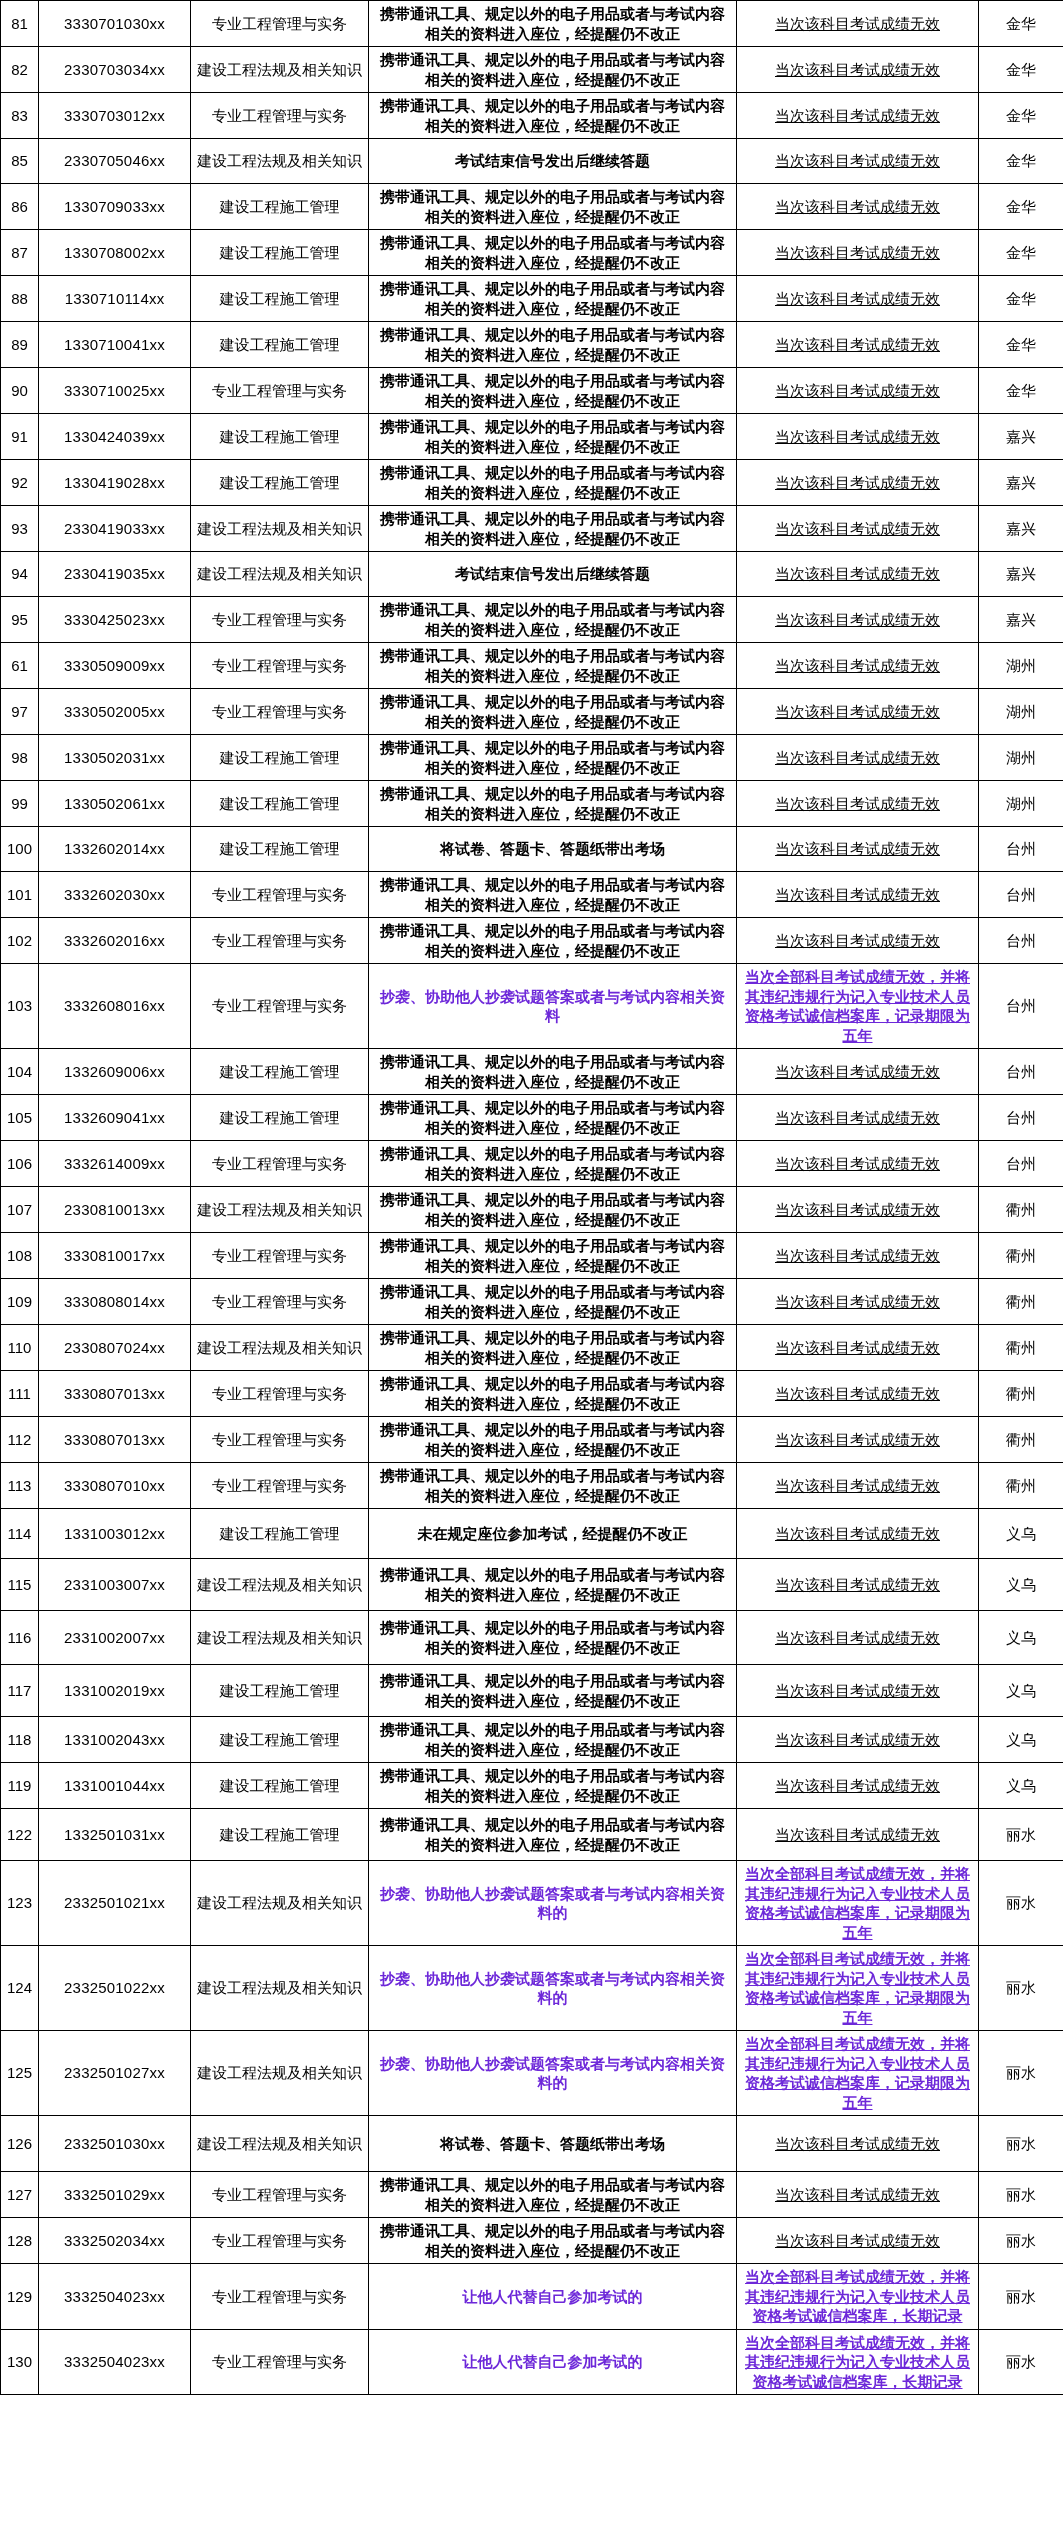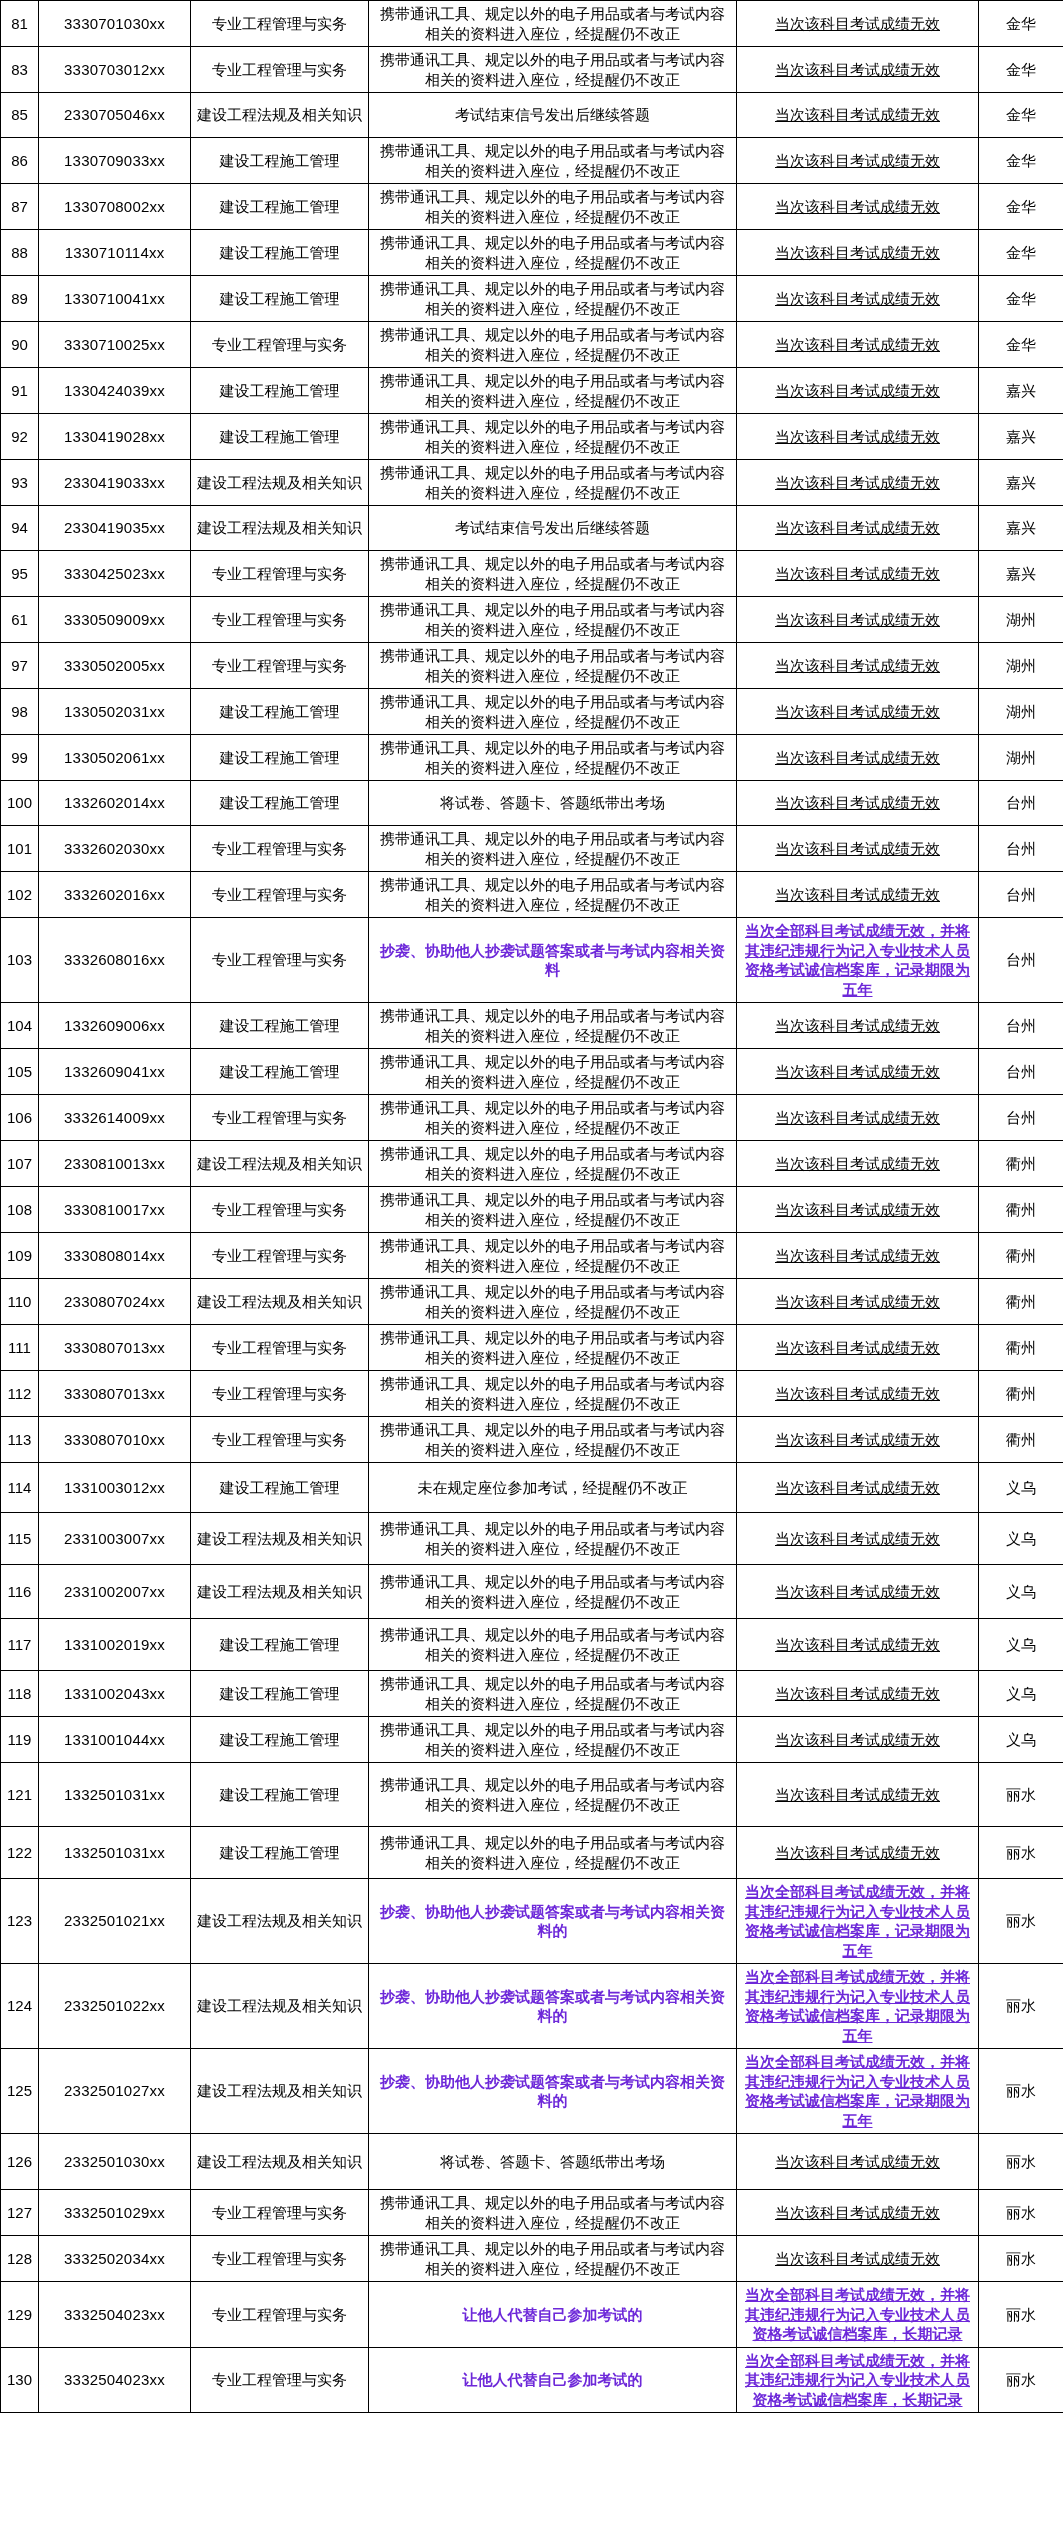--- a/index.html
+++ b/index.html
@@ -13,21 +13,21 @@
     font-size:15px;
     line-height:1.3;
     padding:3px 4px;
     height:45px;
     box-sizing:border-box;
     overflow:hidden;
     word-break:break-all;
   }
   td.col-no{font-size:14px;}
   td.col-id{letter-spacing:0.2px;}
-  td.col-violation{padding:3px 9px;}
+  td.col-violation{padding:3px 9px;font-weight:bold;}
   td.col-penalty{padding:3px 8px;text-decoration:underline;}
   td.red{color:#6d28d9;font-weight:bold;font-size:14px;line-height:1.35;}
 </style>
 </head>
 <body>
 
 <div class="page">
   <table class="viol">
     <colgroup>
       <col style="width:38px">
@@ -40,20 +40,28 @@
     <tbody>
         <tr>
           <td class="col-no">81</td>
           <td class="col-id">3330701030xx</td>
           <td class="col-subject">专业工程管理与实务</td>
           <td class="col-violation">携带通讯工具、规定以外的电子用品或者与考试内容相关的资料进入座位，经提醒仍不改正</td>
           <td class="col-penalty">当次该科目考试成绩无效</td>
           <td class="col-city">金华</td>
         </tr>
         <tr>
+          <td class="col-no">82</td>
+          <td class="col-id">2330703034xx</td>
+          <td class="col-subject">建设工程法规及相关知识</td>
+          <td class="col-violation">携带通讯工具、规定以外的电子用品或者与考试内容相关的资料进入座位，经提醒仍不改正</td>
+          <td class="col-penalty">当次该科目考试成绩无效</td>
+          <td class="col-city">金华</td>
+        </tr>
+        <tr>
           <td class="col-no">83</td>
           <td class="col-id">3330703012xx</td>
           <td class="col-subject">专业工程管理与实务</td>
           <td class="col-violation">携带通讯工具、规定以外的电子用品或者与考试内容相关的资料进入座位，经提醒仍不改正</td>
           <td class="col-penalty">当次该科目考试成绩无效</td>
           <td class="col-city">金华</td>
         </tr>
         <tr>
           <td class="col-no">85</td>
           <td class="col-id">2330705046xx</td>
@@ -326,28 +334,20 @@
           <td class="col-penalty">当次该科目考试成绩无效</td>
           <td class="col-city">义乌</td>
         </tr>
         <tr>
           <td class="col-no">119</td>
           <td class="col-id">1331001044xx</td>
           <td class="col-subject">建设工程施工管理</td>
           <td class="col-violation">携带通讯工具、规定以外的电子用品或者与考试内容相关的资料进入座位，经提醒仍不改正</td>
           <td class="col-penalty">当次该科目考试成绩无效</td>
           <td class="col-city">义乌</td>
-        </tr>
-        <tr style="height: 64px;">
-          <td class="col-no">121</td>
-          <td class="col-id">1332501031xx</td>
-          <td class="col-subject">建设工程施工管理</td>
-          <td class="col-violation">携带通讯工具、规定以外的电子用品或者与考试内容相关的资料进入座位，经提醒仍不改正</td>
-          <td class="col-penalty">当次该科目考试成绩无效</td>
-          <td class="col-city">丽水</td>
         </tr>
         <tr style="height: 52px;">
           <td class="col-no">122</td>
           <td class="col-id">1332501031xx</td>
           <td class="col-subject">建设工程施工管理</td>
           <td class="col-violation">携带通讯工具、规定以外的电子用品或者与考试内容相关的资料进入座位，经提醒仍不改正</td>
           <td class="col-penalty">当次该科目考试成绩无效</td>
           <td class="col-city">丽水</td>
         </tr>
         <tr style="height: 64px;">

